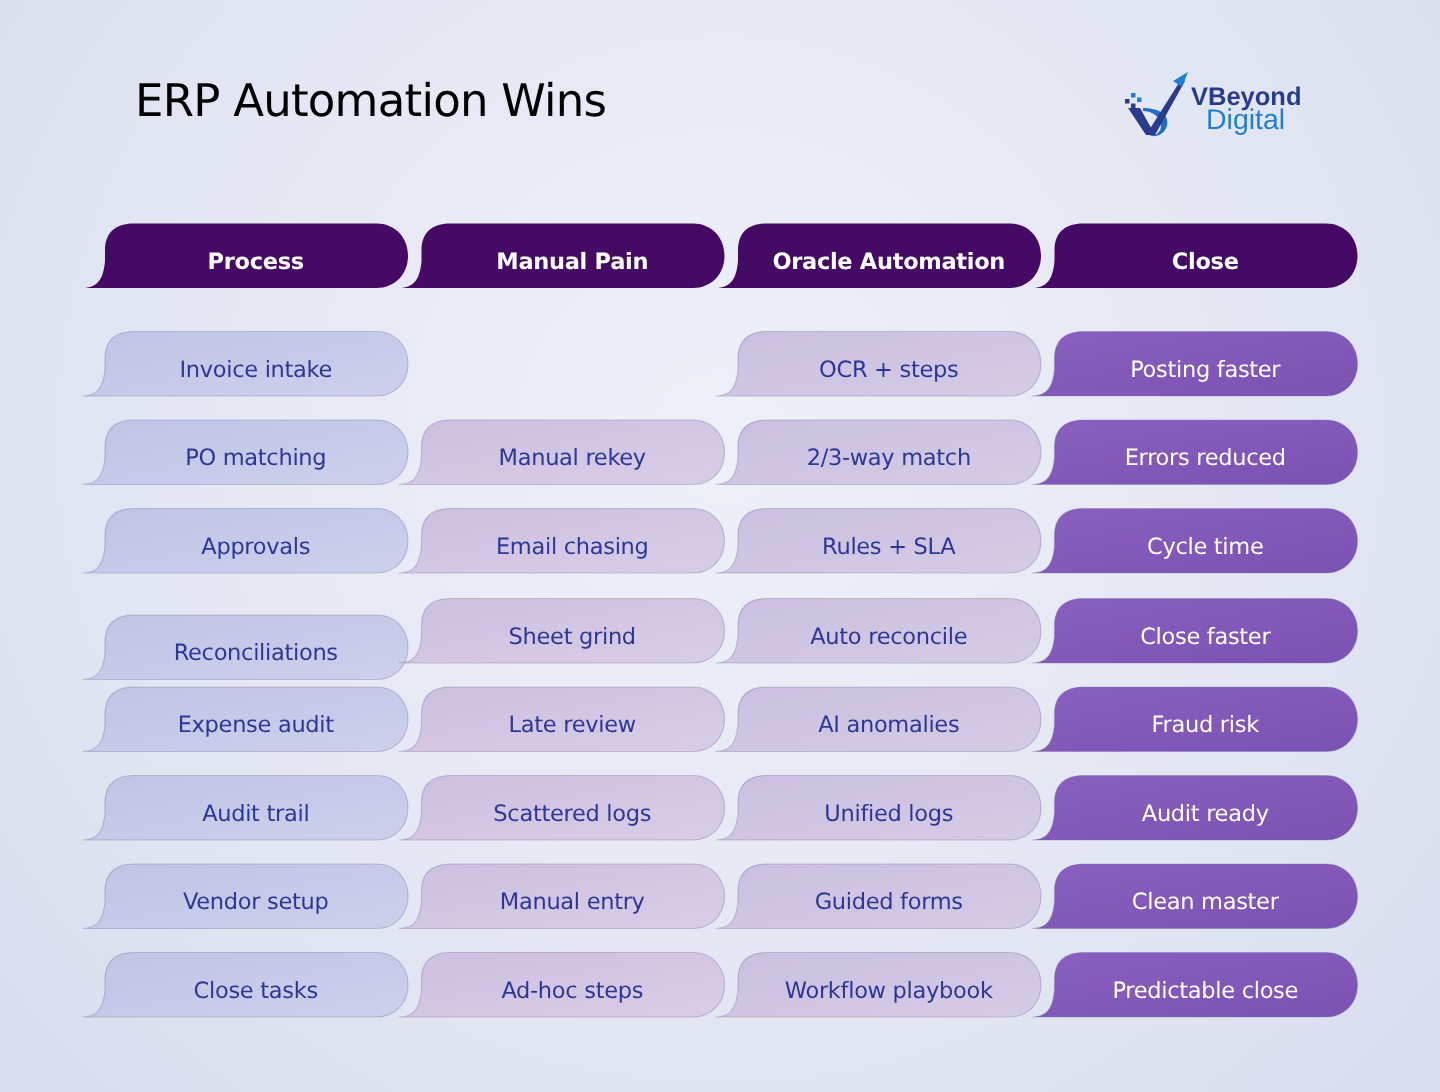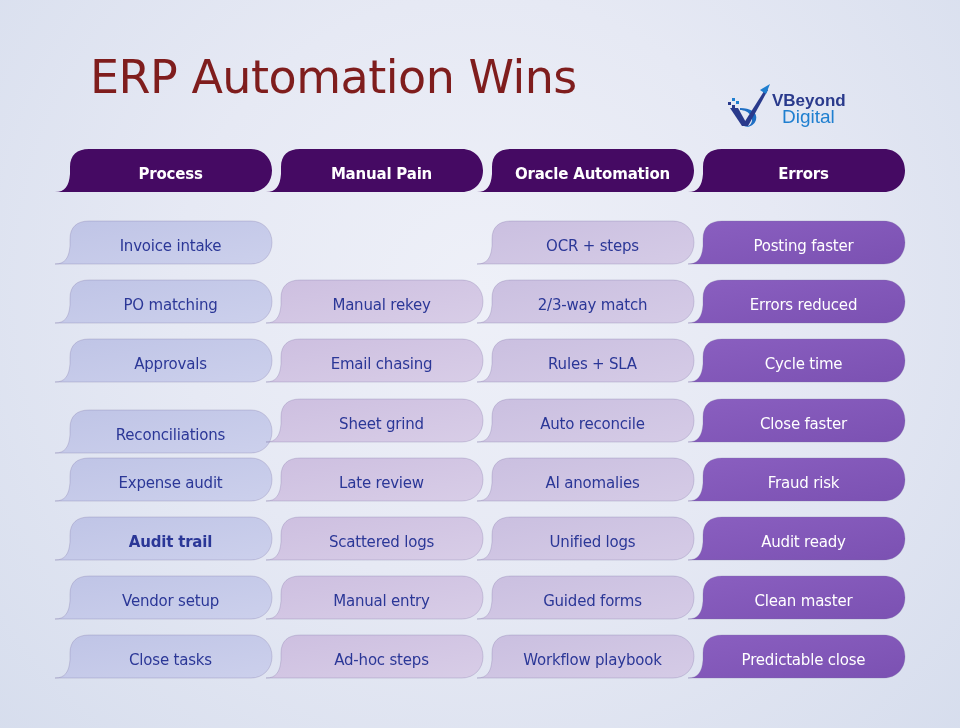--- a/index.html
+++ b/index.html
@@ -5,24 +5,24 @@
   * { box-sizing: border-box; margin: 0; padding: 0; }
   html, body { width: 960px; height: 728px; overflow: hidden; }
   body {
     position: relative;
     font-family: "DejaVu Sans", sans-serif;
     background: radial-gradient(ellipse 70% 90% at 50% 40%, #eef0f8 0%, #e6e9f4 45%, #d6dded 100%);
   }
   .title {
     position: absolute; left: 90px; top: 50px;
     font-family: "DejaVu Sans", sans-serif;
-    font-size: 46px; font-weight: 500; letter-spacing: -0.5px;
-    color: #7f1d1d;
+    font-size: 30px; font-weight: 500; letter-spacing: -0.5px;
+    color: #000000;
   }
-  .logo { position: absolute; left: 726px; top: 48px; width: 150px; height: 52px; margin-top: 36px; }
+  .logo { position: absolute; left: 748px; top: 48px; width: 150px; height: 52px; }
   .logo-text { position: absolute; left: 46px; top: 8px; line-height: 1; }
   .logo-brand { font-family: "Liberation Sans", sans-serif; font-weight: 700; font-size: 17px; color: #2a3a8c; display:block; }
   .logo-sub { font-family: "Liberation Sans", sans-serif; font-weight: 400; font-size: 19px; color: #1f7fd0; display:block; margin-left: 10px; margin-top: -2px; }
 
   .grid { position: absolute; left: 0; top: 0; width: 960px; height: 728px; }
   .cell {
     position: absolute; width: 217px; height: 43px;
   }
   .cell svg.shape { position: absolute; left: 0; top: 0; width: 217px; height: 43px; overflow: visible; }
   .cell .label {
@@ -96,21 +96,21 @@
     <div class="cell head" style="left: 688px; top: 149px;">
       <svg class="shape" viewBox="0 0 217 43">
         <defs>
           <linearGradient id="g3" x1="0" y1="0" x2="1" y2="1">
             <stop offset="0" stop-color="#450a63"></stop>
             <stop offset="1" stop-color="#450a63"></stop>
           </linearGradient>
         </defs>
         <path d="M0 43 C10 43 14 37 15 25 L15 18 C15 6 22 0 34 0 L196 0 C208 0 217 9 217 21.5 C217 34 208 43 196 43 Z" fill="url(#g3)"></path>
       </svg>
-      <div class="label">Errors</div>
+      <div class="label">Close</div>
     </div>
     <div class="cell c0" style="left: 55px; top: 221px;">
       <svg class="shape" viewBox="0 0 217 43">
         <defs>
           <linearGradient id="g4" x1="0" y1="0" x2="1" y2="1">
             <stop offset="0" stop-color="#bfc4e6"></stop>
             <stop offset="1" stop-color="#ccd0ec"></stop>
           </linearGradient>
         </defs>
         <path d="M0 43 C10 43 14 37 15 25 L15 18 C15 6 22 0 34 0 L196 0 C208 0 217 9 217 21.5 C217 34 208 43 196 43 Z" fill="url(#g4)" stroke="rgba(120,110,160,0.35)" stroke-width="0.8"></path>
@@ -326,21 +326,21 @@
         <defs>
           <linearGradient id="g23" x1="0" y1="0" x2="1" y2="1">
             <stop offset="0" stop-color="#8a5fc0"></stop>
             <stop offset="1" stop-color="#7b51b2"></stop>
           </linearGradient>
         </defs>
         <path d="M0 43 C10 43 14 37 15 25 L15 18 C15 6 22 0 34 0 L196 0 C208 0 217 9 217 21.5 C217 34 208 43 196 43 Z" fill="url(#g23)" stroke="rgba(120,110,160,0.35)" stroke-width="0.8"></path>
       </svg>
       <div class="label">Fraud risk</div>
     </div>
-    <div class="cell c0" style="left: 55px; top: 517px; font-weight: bold;">
+    <div class="cell c0" style="left: 55px; top: 517px;">
       <svg class="shape" viewBox="0 0 217 43">
         <defs>
           <linearGradient id="g24" x1="0" y1="0" x2="1" y2="1">
             <stop offset="0" stop-color="#bfc4e6"></stop>
             <stop offset="1" stop-color="#ccd0ec"></stop>
           </linearGradient>
         </defs>
         <path d="M0 43 C10 43 14 37 15 25 L15 18 C15 6 22 0 34 0 L196 0 C208 0 217 9 217 21.5 C217 34 208 43 196 43 Z" fill="url(#g24)" stroke="rgba(120,110,160,0.35)" stroke-width="0.8"></path>
       </svg>
       <div class="label">Audit trail</div>

